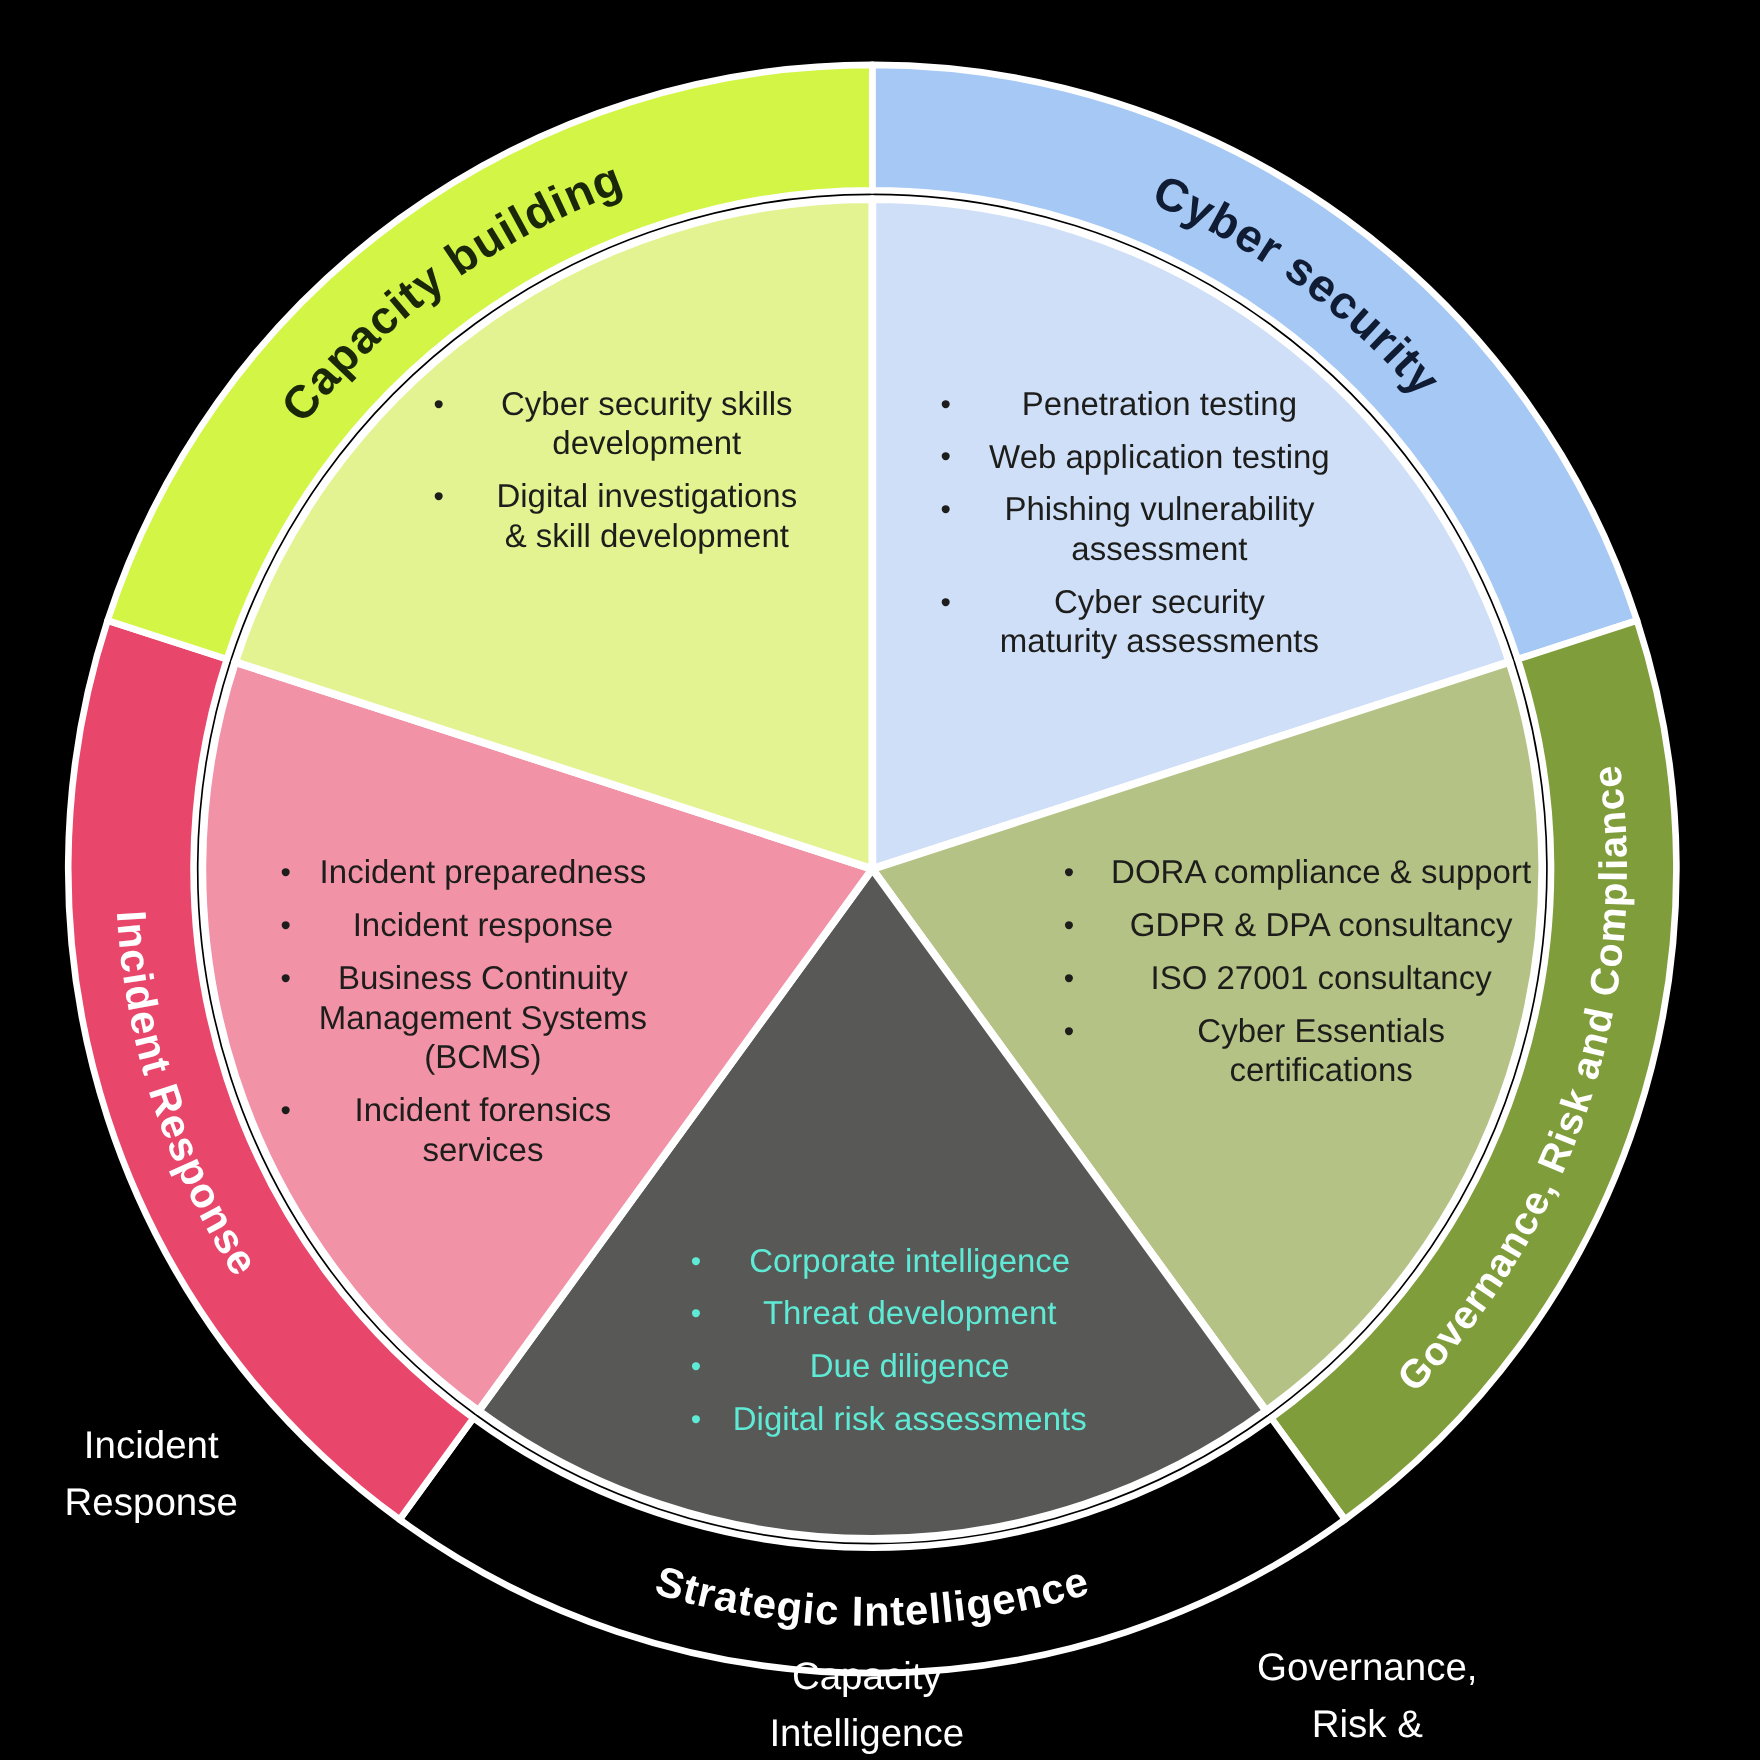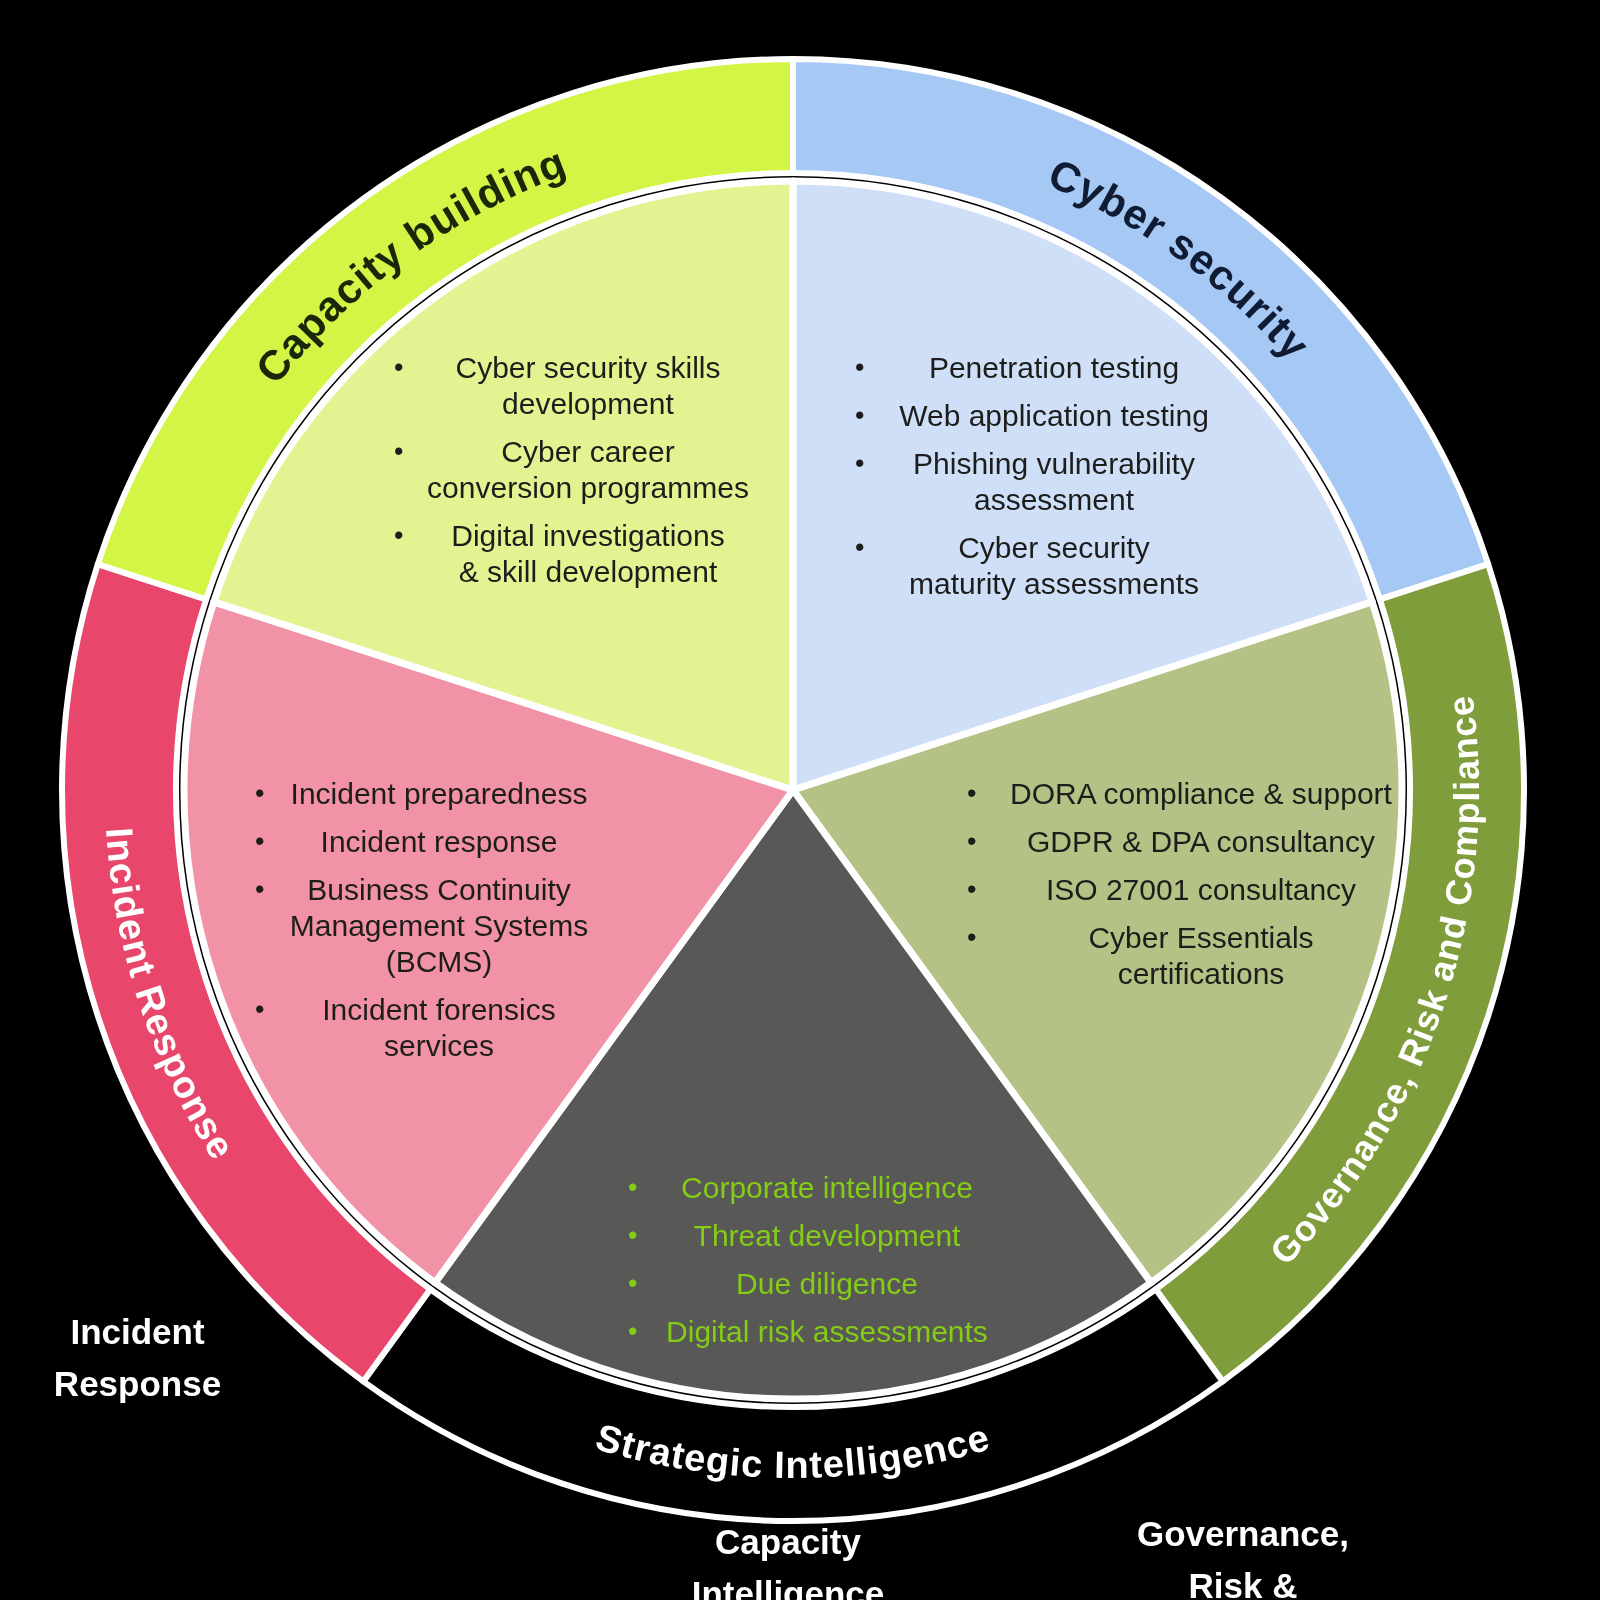--- a/index.html
+++ b/index.html
@@ -63,30 +63,29 @@
     left: 2px;
     top: -1px;
     font-size: 27px;
   }
   .blist span { display: block; }
 
   #list-capacity  { left: 392px; top: 350px; width: 360px; }
   #list-cyber     { left: 853px; top: 350px; width: 370px; }
   #list-grc       { left: 965px; top: 776px; width: 440px; }
   #list-incident  { left: 253px; top: 776px; width: 340px; }
-  #list-strategic { left: 626px; top: 1170px; width: 370px; color: #84cc16; }
+  #list-strategic { left: 626px; top: 1129px; width: 370px; color: #5eead4; }
 
   .outlabel {
     position: absolute;
     color: #ffffff;
     font-size: 35px;
     line-height: 52px;
-    font-weight: 700;
+    font-weight: 400;
     text-align: center;
-    margin-top: 18px;
   }
   #out-incident   { left: 5px;    top: 1288px; width: 265px; }
   #out-strategic  { left: 608px;  top: 1498px; width: 360px; }
   #out-governance { left: 1063px; top: 1490px; width: 360px; }
 </style>
 </head>
 <body>
 
 <div id="stage">
 
@@ -125,24 +124,20 @@
     </text>
     <text class="arclabel arclabel-large" fill="#1a2708">
       <textPath href="#arc-capacity" startOffset="50%" text-anchor="middle">Capacity building</textPath>
     </text>
   </svg>
 
   <ul id="list-capacity" class="blist">
     <li>
       <span>Cyber security skills</span>
       <span>development</span>
-    </li>
-    <li>
-      <span>Cyber career</span>
-      <span>conversion programmes</span>
     </li>
     <li>
       <span>Digital investigations</span>
       <span>&amp; skill development</span>
     </li>
   </ul>
 
   <ul id="list-cyber" class="blist">
     <li>
       <span>Penetration testing</span>

